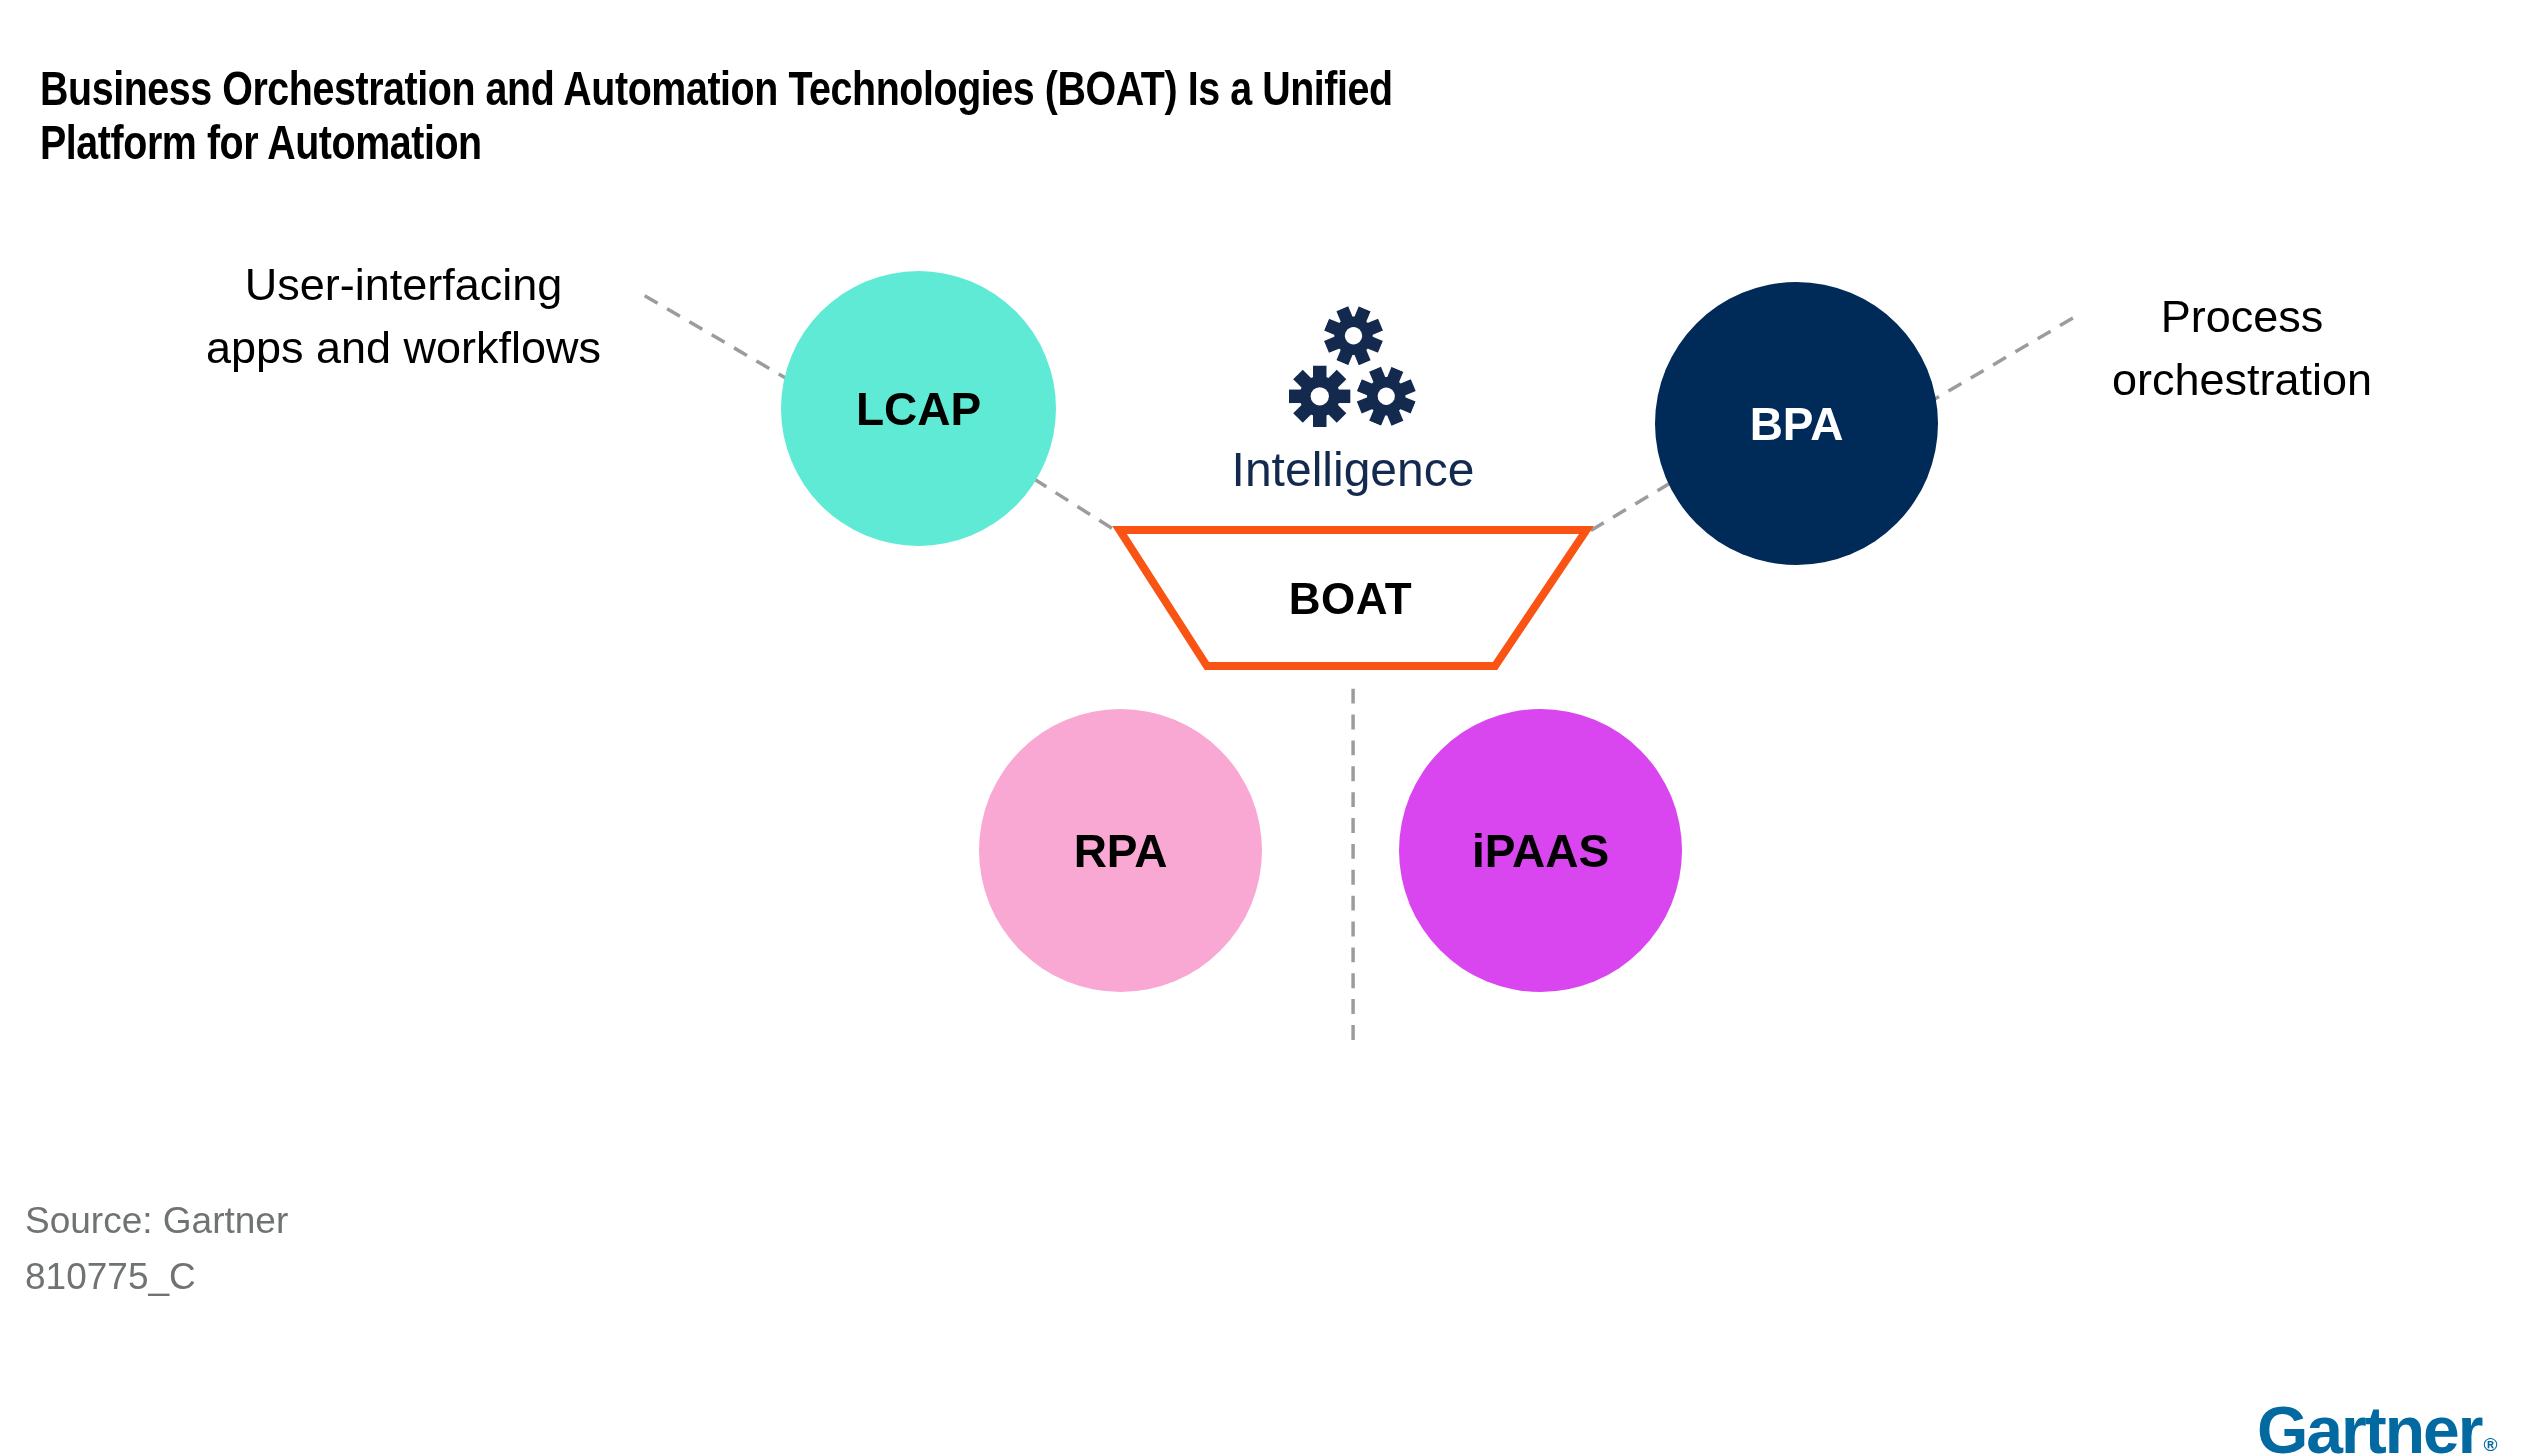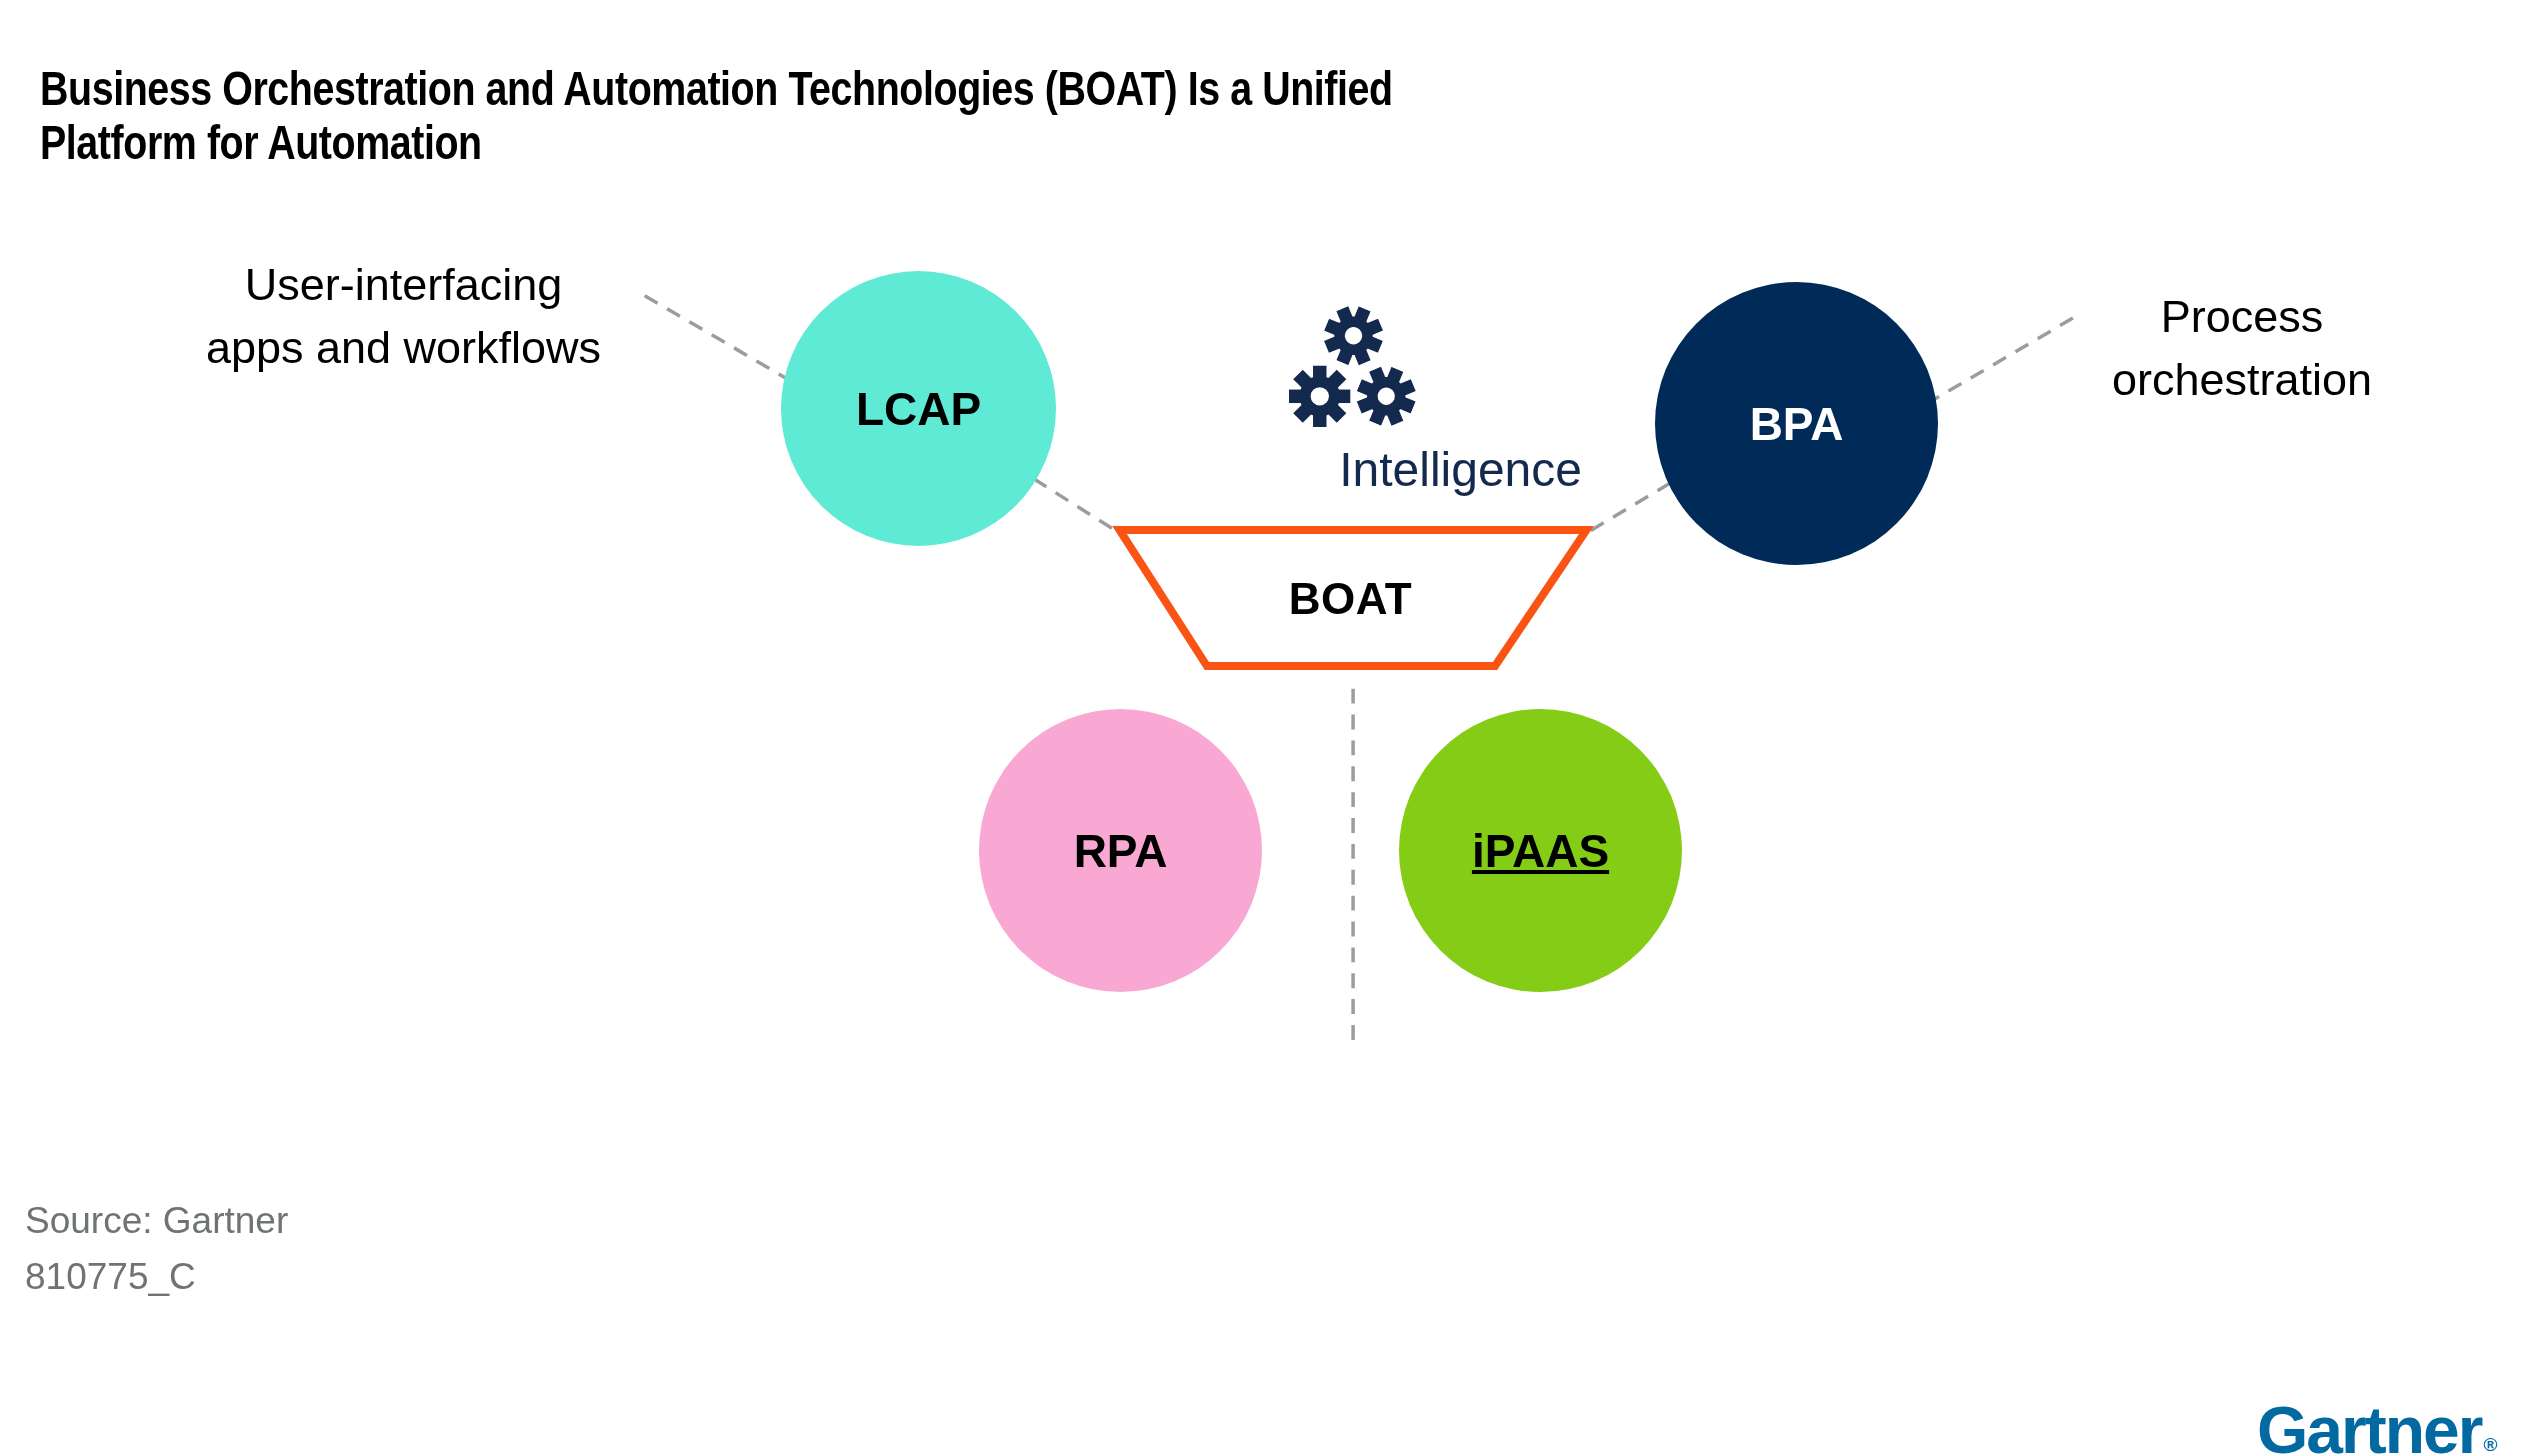--- a/index.html
+++ b/index.html
@@ -21,26 +21,26 @@
   #note-right{left:2038px;top:285px;width:408px;}
   #note-bottom{left:1104px;top:1047px;width:498px;}
   
   .circle{
     position:absolute;border-radius:50%;display:flex;align-items:center;
     justify-content:center;font-weight:bold;font-size:46px;color:#000;
   }
   #circle-lcap{left:781px;top:271px;width:275px;height:275px;background:#5eead4;}
   #circle-bpa{left:1655px;top:282px;width:283px;height:283px;background:#002A57;color:#ffffff;}
   #circle-rpa{left:979px;top:709px;width:283px;height:283px;background:#f9a8d4;}
-  #circle-ipaas{left:1399px;top:709px;width:283px;height:283px;background:#84cc16;text-decoration:underline;}
+  #circle-ipaas{left:1399px;top:709px;width:283px;height:283px;background:#d946ef;}
   
   #gears{position:absolute;left:1279px;top:304px;width:149px;height:131px;}
   
   #intelligence{
-    position:absolute;left:1124px;top:442px;width:458px;text-align:right;
+    position:absolute;left:1124px;top:442px;width:458px;text-align:center;
     font-size:48px;color:#13294E;
   }
   
   #boat{position:absolute;left:1104px;top:522px;width:493px;height:154px;}
   #boat svg{position:absolute;left:0;top:0;}
   #boat .boat-label{
     position:absolute;left:0;right:0;top:52px;text-align:center;
     font-size:44px;font-weight:bold;color:#000;letter-spacing:0.5px;
   }
   

